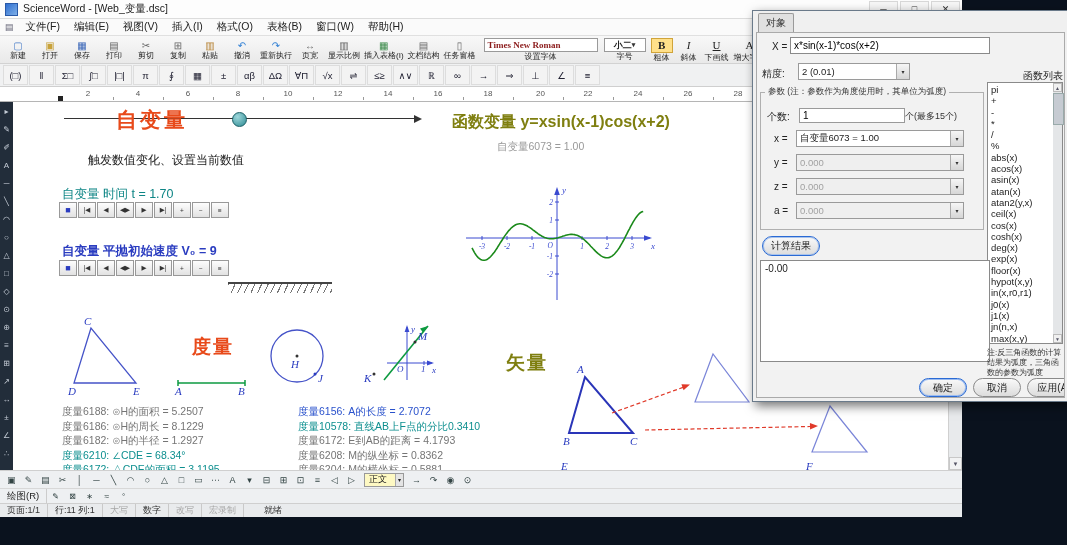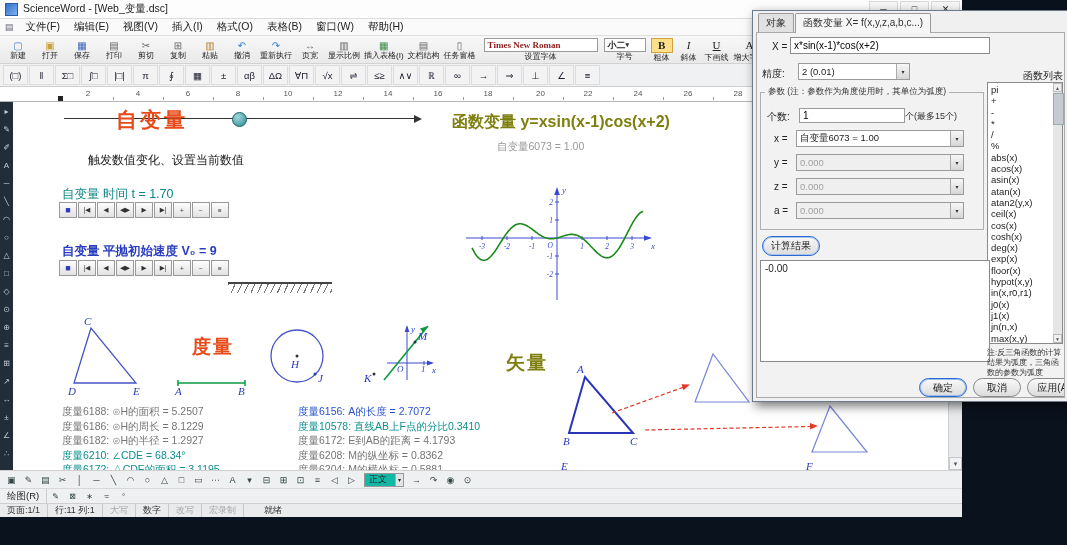--- a/index.html
+++ b/index.html
@@ -25,21 +25,21 @@
             border-bottom:1px solid #d2d2d2;display:flex;align-items:center;padding-left:2px}
   .tb1-group{display:flex;align-items:center}
   .tb1-btn{min-width:28px;padding:0 2px;display:flex;flex-direction:column;align-items:center;
            justify-content:center;height:25px}
   .tb1-btn .ic{font-size:10px;line-height:11px;color:#44618c}
   .tb1-btn .lb{font-size:8px;line-height:9px;color:#222;white-space:nowrap}
   .font-wrap{display:flex;flex-direction:column;align-items:center;margin-left:6px}
   .font-box{width:106px;height:12px;background:#fff;border:1px solid #9a9a9a;font-size:9px;
             font-weight:bold;color:#8b1a1a;font-family:"Liberation Serif",serif;
             display:flex;align-items:center;padding:0 3px;white-space:nowrap;overflow:hidden}
-  .size-box{width:34px;color:#222;font-family:"Liberation Sans",sans-serif;justify-content:flex-start}
+  .size-box{width:34px;color:#222;font-family:"Liberation Sans",sans-serif;justify-content:center}
   .size-box .dd{font-size:7px;color:#333}
   .ctl-lbl{font-size:8px;color:#222;line-height:9px;white-space:nowrap}
   .fmt-wrap{display:flex;flex-direction:column;align-items:center;margin-left:5px}
   .fmt-btn{width:20px;height:13px;display:flex;align-items:center;justify-content:center;
            font-family:"Liberation Serif",serif;font-size:11px;color:#222;border:1px solid transparent}
   .fmt-btn.bold{font-weight:bold;background:#ffe08a;border:1px solid #d0a43a}
   .fmt-btn.italic{font-style:italic}
   .fmt-btn.underline{text-decoration:underline}
   .toolbar2{height:22px;flex:none;background:#f0f1f2;border-bottom:1px solid #cfcfcf;
             display:flex;align-items:center;padding-left:3px}
@@ -109,21 +109,21 @@
   .dash-red{stroke:#e03a2a;stroke-width:1.2;stroke-dasharray:4 2.5}
   .red-fill{fill:#e03a2a}
   
   .drawbar1{height:17px;flex:none;background:#eef0f2;border-top:1px solid #cfcfcf;
             display:flex;align-items:center;padding-left:3px}
   .drawbar2{height:14px;flex:none;background:#eef0f2;border-top:1px solid #d8d8d8;
             display:flex;align-items:center}
   .db-group{display:flex;align-items:center}
   .db-btn{width:17px;height:14px;font-size:9px;display:flex;align-items:center;justify-content:center;color:#344}
   .db-btn.sm{height:11px;font-size:8px}
-  .para-combo{height:12px;border:1px solid #999;background:#14b8a6;font-size:9px;display:flex;
+  .para-combo{height:12px;border:1px solid #999;background:#fef9c3;font-size:9px;display:flex;
               align-items:center;padding-left:4px;margin:8px 4px;color:#222}
   .para-combo .dd{margin-left:8px;font-size:6px;background:#e4e4e4;border-left:1px solid #aaa;
                   align-self:stretch;display:flex;align-items:center;padding:0 2px}
   .draw-label{font-size:9.5px;padding:0 7px;height:100%;display:flex;align-items:center;
               border-right:1px solid #ccc;color:#222}
   .statusbar{height:13px;flex:none;background:#e9ebed;border-top:1px solid #cfcfcf;
              display:flex;align-items:stretch;font-size:9px;color:#333}
   .sb-seg{border-right:1px solid #c9c9c9;padding:0 7px;display:flex;align-items:center;white-space:nowrap}
   .sb-toggles{display:flex}
   .sb-seg.toggle.disabled{color:#a8a8a8}
@@ -607,21 +607,20 @@
       </span>
     <span class="sb-ready">就绪</span>
   </div>
 
 </div>
 
 <div class="dialog">
   <div class="dlg-tabs">
 
   <span class="dlg-tab">对象</span>
-      <span class="dlg-tab active">函数变量 X= f(x,y,z,a,b,c...)</span>
     </div>
   <div class="dlg-body">
     <span class="lbl x-lbl">X =</span>
     <input class="x-input" value="x*sin(x-1)*cos(x+2)" style="">
     <span class="lbl prec-lbl">精度:</span>
     <span class="combo prec-combo">
       <span class="combo-val">2 (0.01)</span>
       <span class="combo-dd">▾</span>
     </span>
     <div class="fn-title">函数列表</div>

